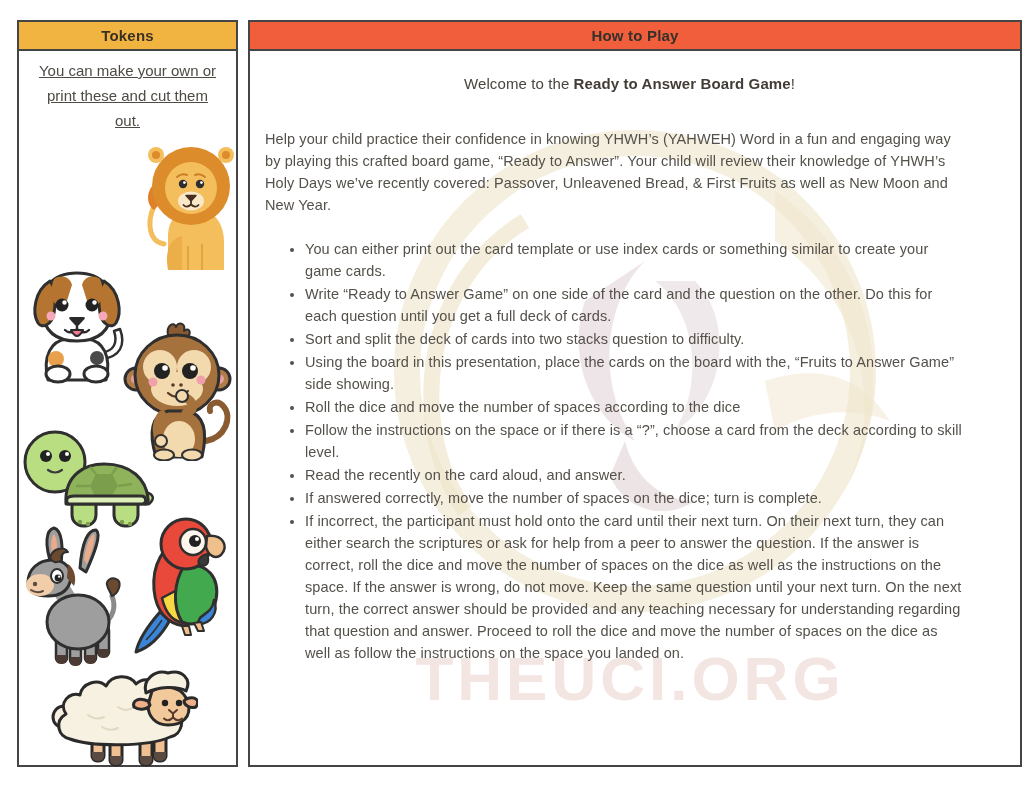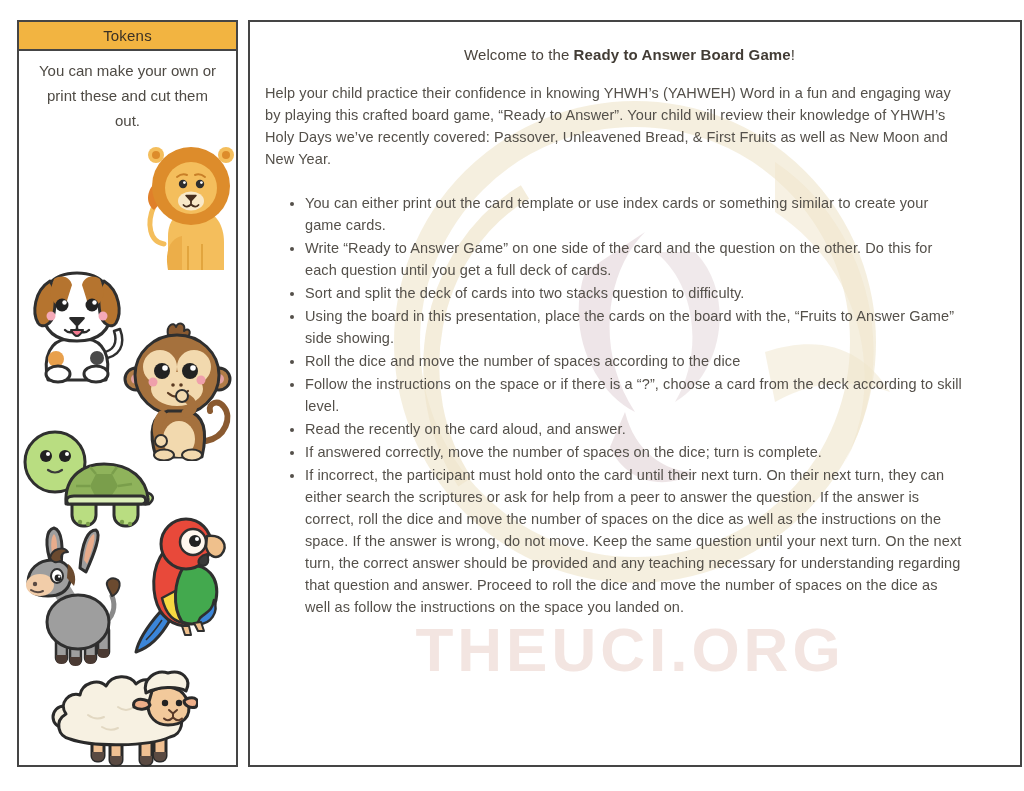--- a/index.html
+++ b/index.html
@@ -1,39 +1,39 @@
 <!DOCTYPE html>
 <html><head>
 <meta charset="utf-8">
 <style>
   html,body{margin:0;padding:0;background:#ffffff;}
   body{width:1024px;height:791px;position:relative;overflow:hidden;
        font-family:"Liberation Sans", sans-serif;color:#534f49;}
   .panel{position:absolute;background:#fff;border:2px solid #454545;box-sizing:border-box;}
   .panel-header{height:27px;border-bottom:2px solid #454545;display:flex;align-items:center;
-       justify-content:center;font-weight:normal;font-size:15px;color:#3a3125;letter-spacing:.2px;}
+       justify-content:center;font-weight:bold;font-size:15px;color:#3a3125;letter-spacing:.2px;}
   
   #tokens-panel{left:17px;top:20px;width:221px;height:747px;}
   #tokens-header{background:#F2B441;}
   .tokens-body{position:relative;width:100%;height:718px;}
   .tokens-note{width:178px;margin:7px auto 0;text-align:center;font-size:15px;
-       line-height:25px;color:#4e4a44;}
+       line-height:25px;color:#4e4a44;text-decoration:underline;}
   .animal{position:absolute;}
   
   #howto-panel{left:248px;top:20px;width:774px;height:747px;}
   #howto-header{background:#F15E3B;color:#35302a;}
   .howto-body{position:relative;width:100%;height:718px;overflow:hidden;}
   .watermark-logo{position:absolute;left:95px;top:30px;z-index:0;}
   .watermark-text{position:absolute;left:0;right:30px;top:592px;z-index:0;text-align:center;
        font-weight:bold;font-size:62px;letter-spacing:4px;color:#f3e5e1;padding-left:20px;}
   .content{position:relative;z-index:1;padding:22px 56px 0 15px;font-size:14.5px;
        line-height:22px;color:#54504a;letter-spacing:.1px;}
   .welcome-line{text-align:center;font-size:15px;color:#4a443d;margin:0 0 0 30px;}
   .welcome-line b{color:#423c35;}
-  .intro{margin-top:16px;}
+  .intro{margin-top:33px;}
   ul.rules{margin:22px 0 0 0;padding:0 0 0 40px;}
   ul.rules li{margin:0 0 1px 0;}
   .closing{margin-top:14px;}
   svg{display:block;}
 </style>
 </head>
 <body>
 
 <div class="panel" id="tokens-panel">
   <div class="panel-header" id="tokens-header">
@@ -209,20 +209,23 @@
         <path d="M98 34 C94 20 108 10 120 14 C134 10 144 20 138 32 C130 27 110 27 98 34 Z" fill="#F7F1E2" stroke="#2A2A2A" stroke-width="3" stroke-linejoin="round"></path>
         <circle cx="117" cy="44" r="3.2" fill="#222"></circle>
           <circle cx="131" cy="44" r="3.2" fill="#222"></circle>
         <path d="M121 51 l4 3.5 l4 -3.5 M125 54.5 v4 M125 58.5 q-5 5 -9 1 M125 58.5 q5 5 9 1" stroke="#5A3A2A" stroke-width="2" fill="none" stroke-linecap="round" stroke-linejoin="round"></path>
       </svg>
     </div>
   </div>
 </div>
 
 <div class="panel" id="howto-panel">
+  <div class="panel-header" id="howto-header">
+    <span>How to Play</span>
+  </div>
   <div class="howto-body">
 
     <div class="watermark-logo">
       <svg width="580" height="580" viewBox="0 0 580 580">
         <circle cx="290" cy="290" r="228" fill="none" stroke="#F2E9D4" stroke-width="26" opacity="0.75"></circle>
         <path d="M120 430 C60 340 80 200 180 140" fill="none" stroke="#F0E6CC" stroke-width="16" opacity="0.7"></path>
         <path d="M430 110 C520 170 560 300 500 410 C540 330 520 220 430 160 Z" fill="#F0E6CC" opacity="0.55"></path>
         <path d="M300 180 C260 220 250 300 290 360 C250 340 220 280 240 220 Z" fill="#EADFE2" opacity="0.8"></path>
         <path d="M310 200 C350 230 360 300 330 350 C380 320 390 240 350 200 Z" fill="#EADFE2" opacity="0.7"></path>
         <path d="M280 360 C290 400 320 420 350 420 C320 440 280 430 265 395 Z" fill="#E6D8DC" opacity="0.7"></path>

